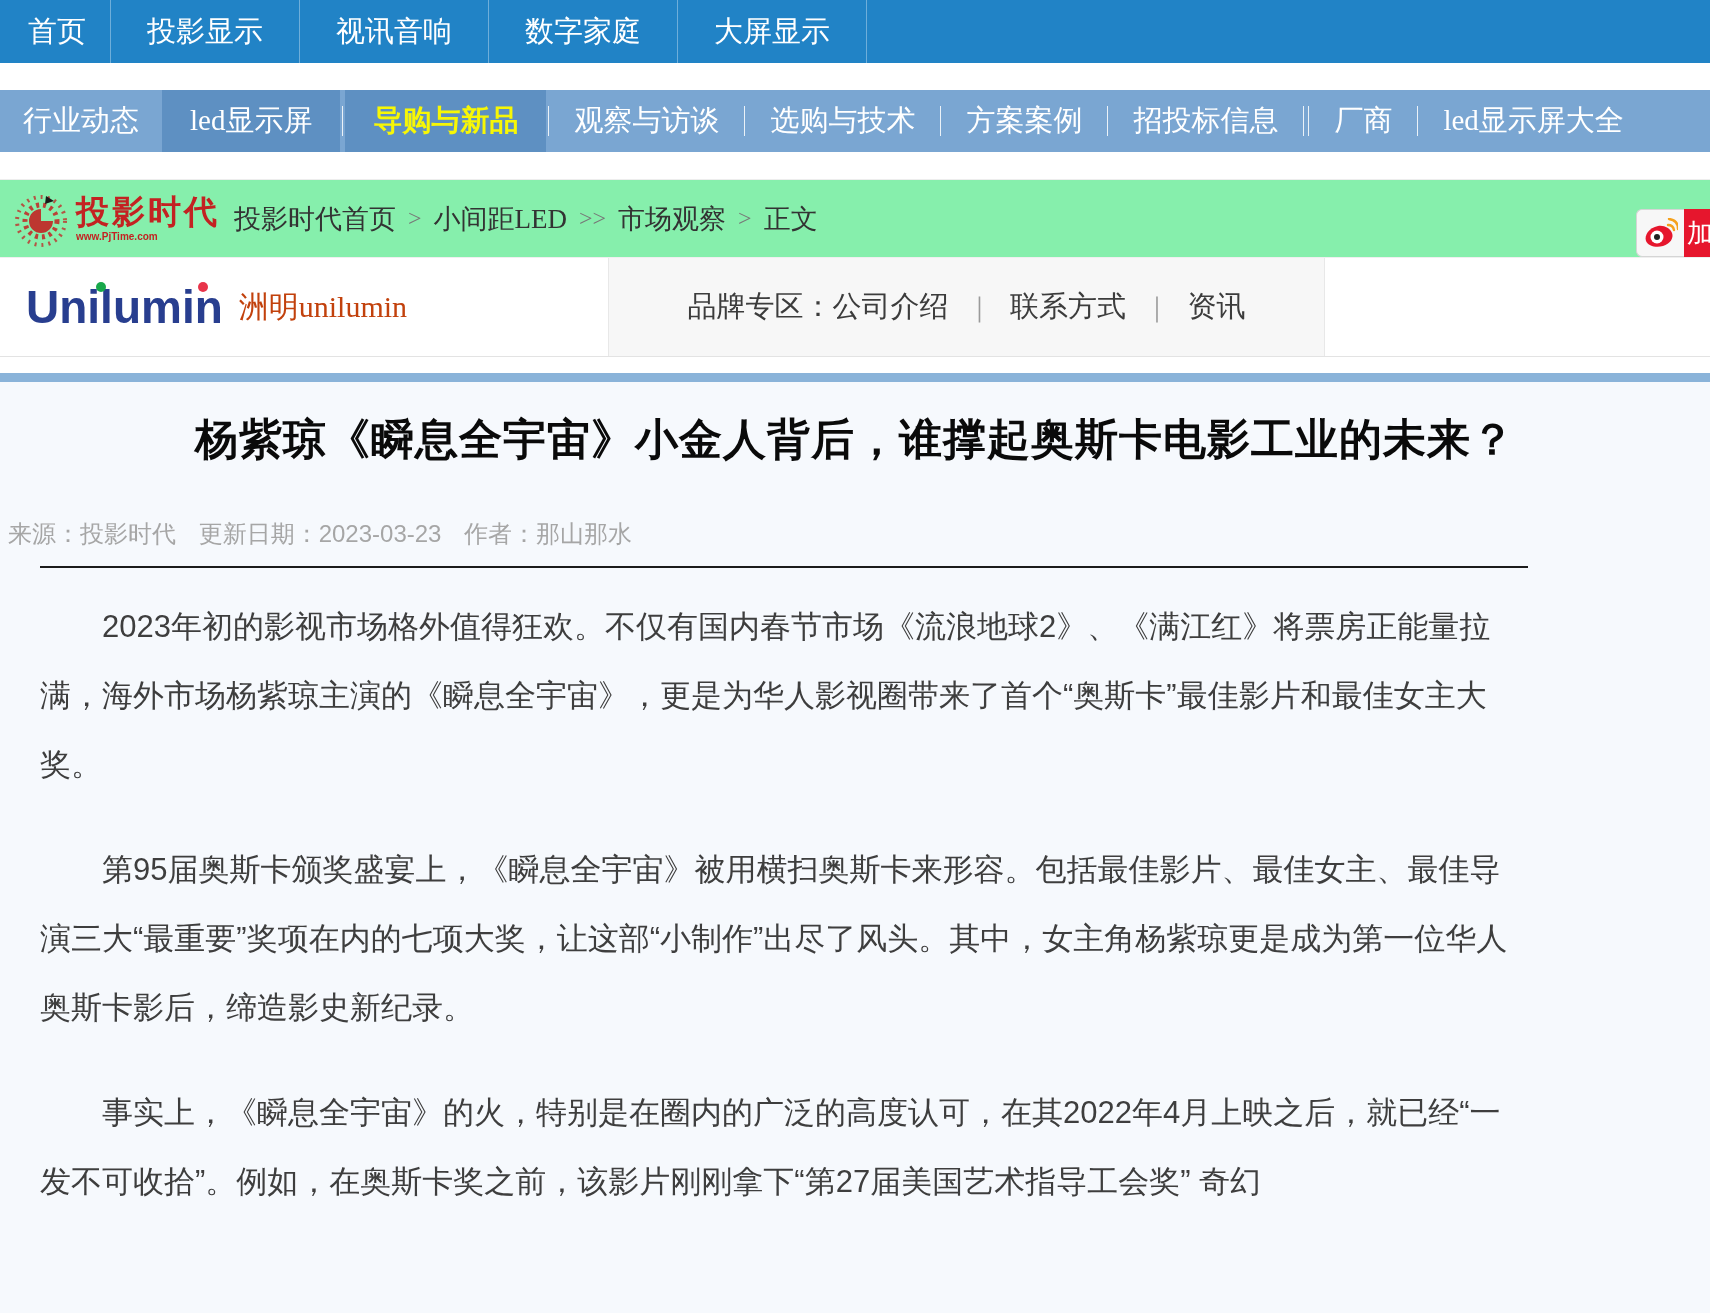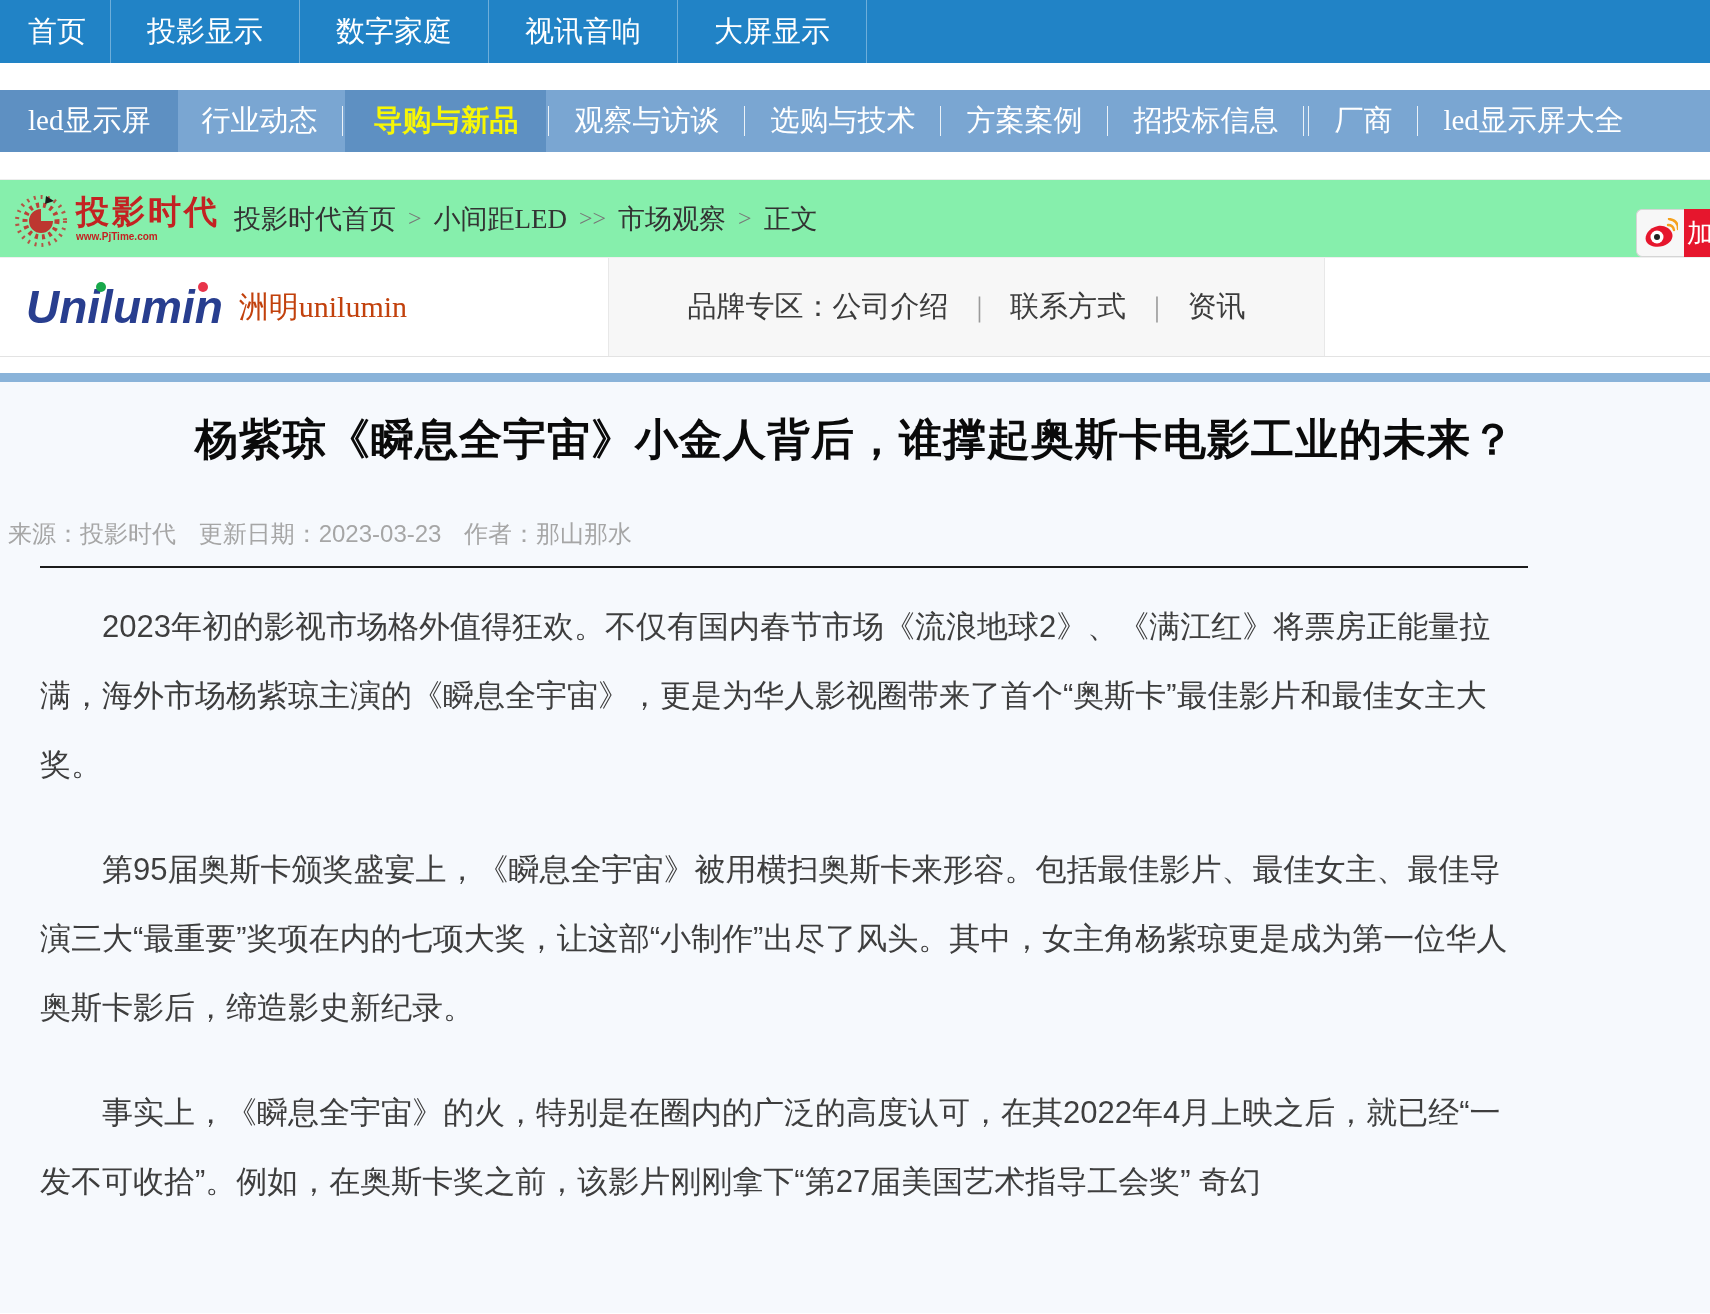--- a/index.html
+++ b/index.html
@@ -47,21 +47,21 @@
                 border-right:none; border-radius:6px 0 0 6px;
                 display:flex; align-items:center; justify-content:center; }
   .follow .fl { width:26px; background:#e6162d; color:#fff; font-size:26px;
                 display:flex; align-items:center; padding-left:3px; }
 
   
   .brandbar { height:100px; display:flex; align-items:stretch;
               border-top:1px solid #efefef; border-bottom:1px solid #e3e3e3; }
   .brand-left { width:608px; background:#fff; display:flex; align-items:center;
                 padding-left:26px; }
-  .uni-logo { position:relative; font-style:italic; font-weight:bold; font-size:46px;
+  .uni-logo { position:relative; font-weight:bold; font-size:46px;
               color:#283e8f; font-family:"Liberation Sans",sans-serif;
               letter-spacing:0; cursor:pointer; }
   .uni-logo .dg, .uni-logo .dr { position:absolute; width:10px; height:10px;
               border-radius:50%; top:2px; }
   .uni-logo .dg { left:70px;  background:#18a84b; }
   .uni-logo .dr { left:172px; background:#e8344a; }
   .brand-name { margin-left:16px; font-family:"Liberation Serif","DejaVu Serif",serif;
                 font-size:30px; color:#c2410c; }
   .brand-mid { flex:0 0 717px; background:#f7f7f7;
                border-left:1px solid #e8e8e8; border-right:1px solid #e8e8e8;
@@ -86,30 +86,30 @@
   .art-body p { font-size:31px; line-height:69px; color:#3e3e3e;
                 text-indent:2em; margin-top:36px; }
   .art-body p:first-child { margin-top:24px; }
 </style>
 </head>
 <body>
 
 <div class="topnav">
   <div class="item">首页</div>
   <div class="item">投影显示</div>
+  <div class="item">视讯音响</div>
   <div class="item">数字家庭</div>
-  <div class="item">视讯音响</div>
   <div class="item">大屏显示</div>
 </div>
 
 <div class="gap-a"></div>
 
 <div class="subnav">
+  <div class="item">行业动态</div>
   <div class="item tabdark">led显示屏</div>
-  <div class="item">行业动态</div>
   <span class="sep"></span>
   <div class="item tabdark active">导购与新品</div>
   <span class="sep"></span>
   <div class="item">观察与访谈</div>
   <span class="sep"></span>
   <div class="item">选购与技术</div>
   <span class="sep"></span>
   <div class="item">方案案例</div>
   <span class="sep"></span>
   <div class="item">招投标信息</div>

